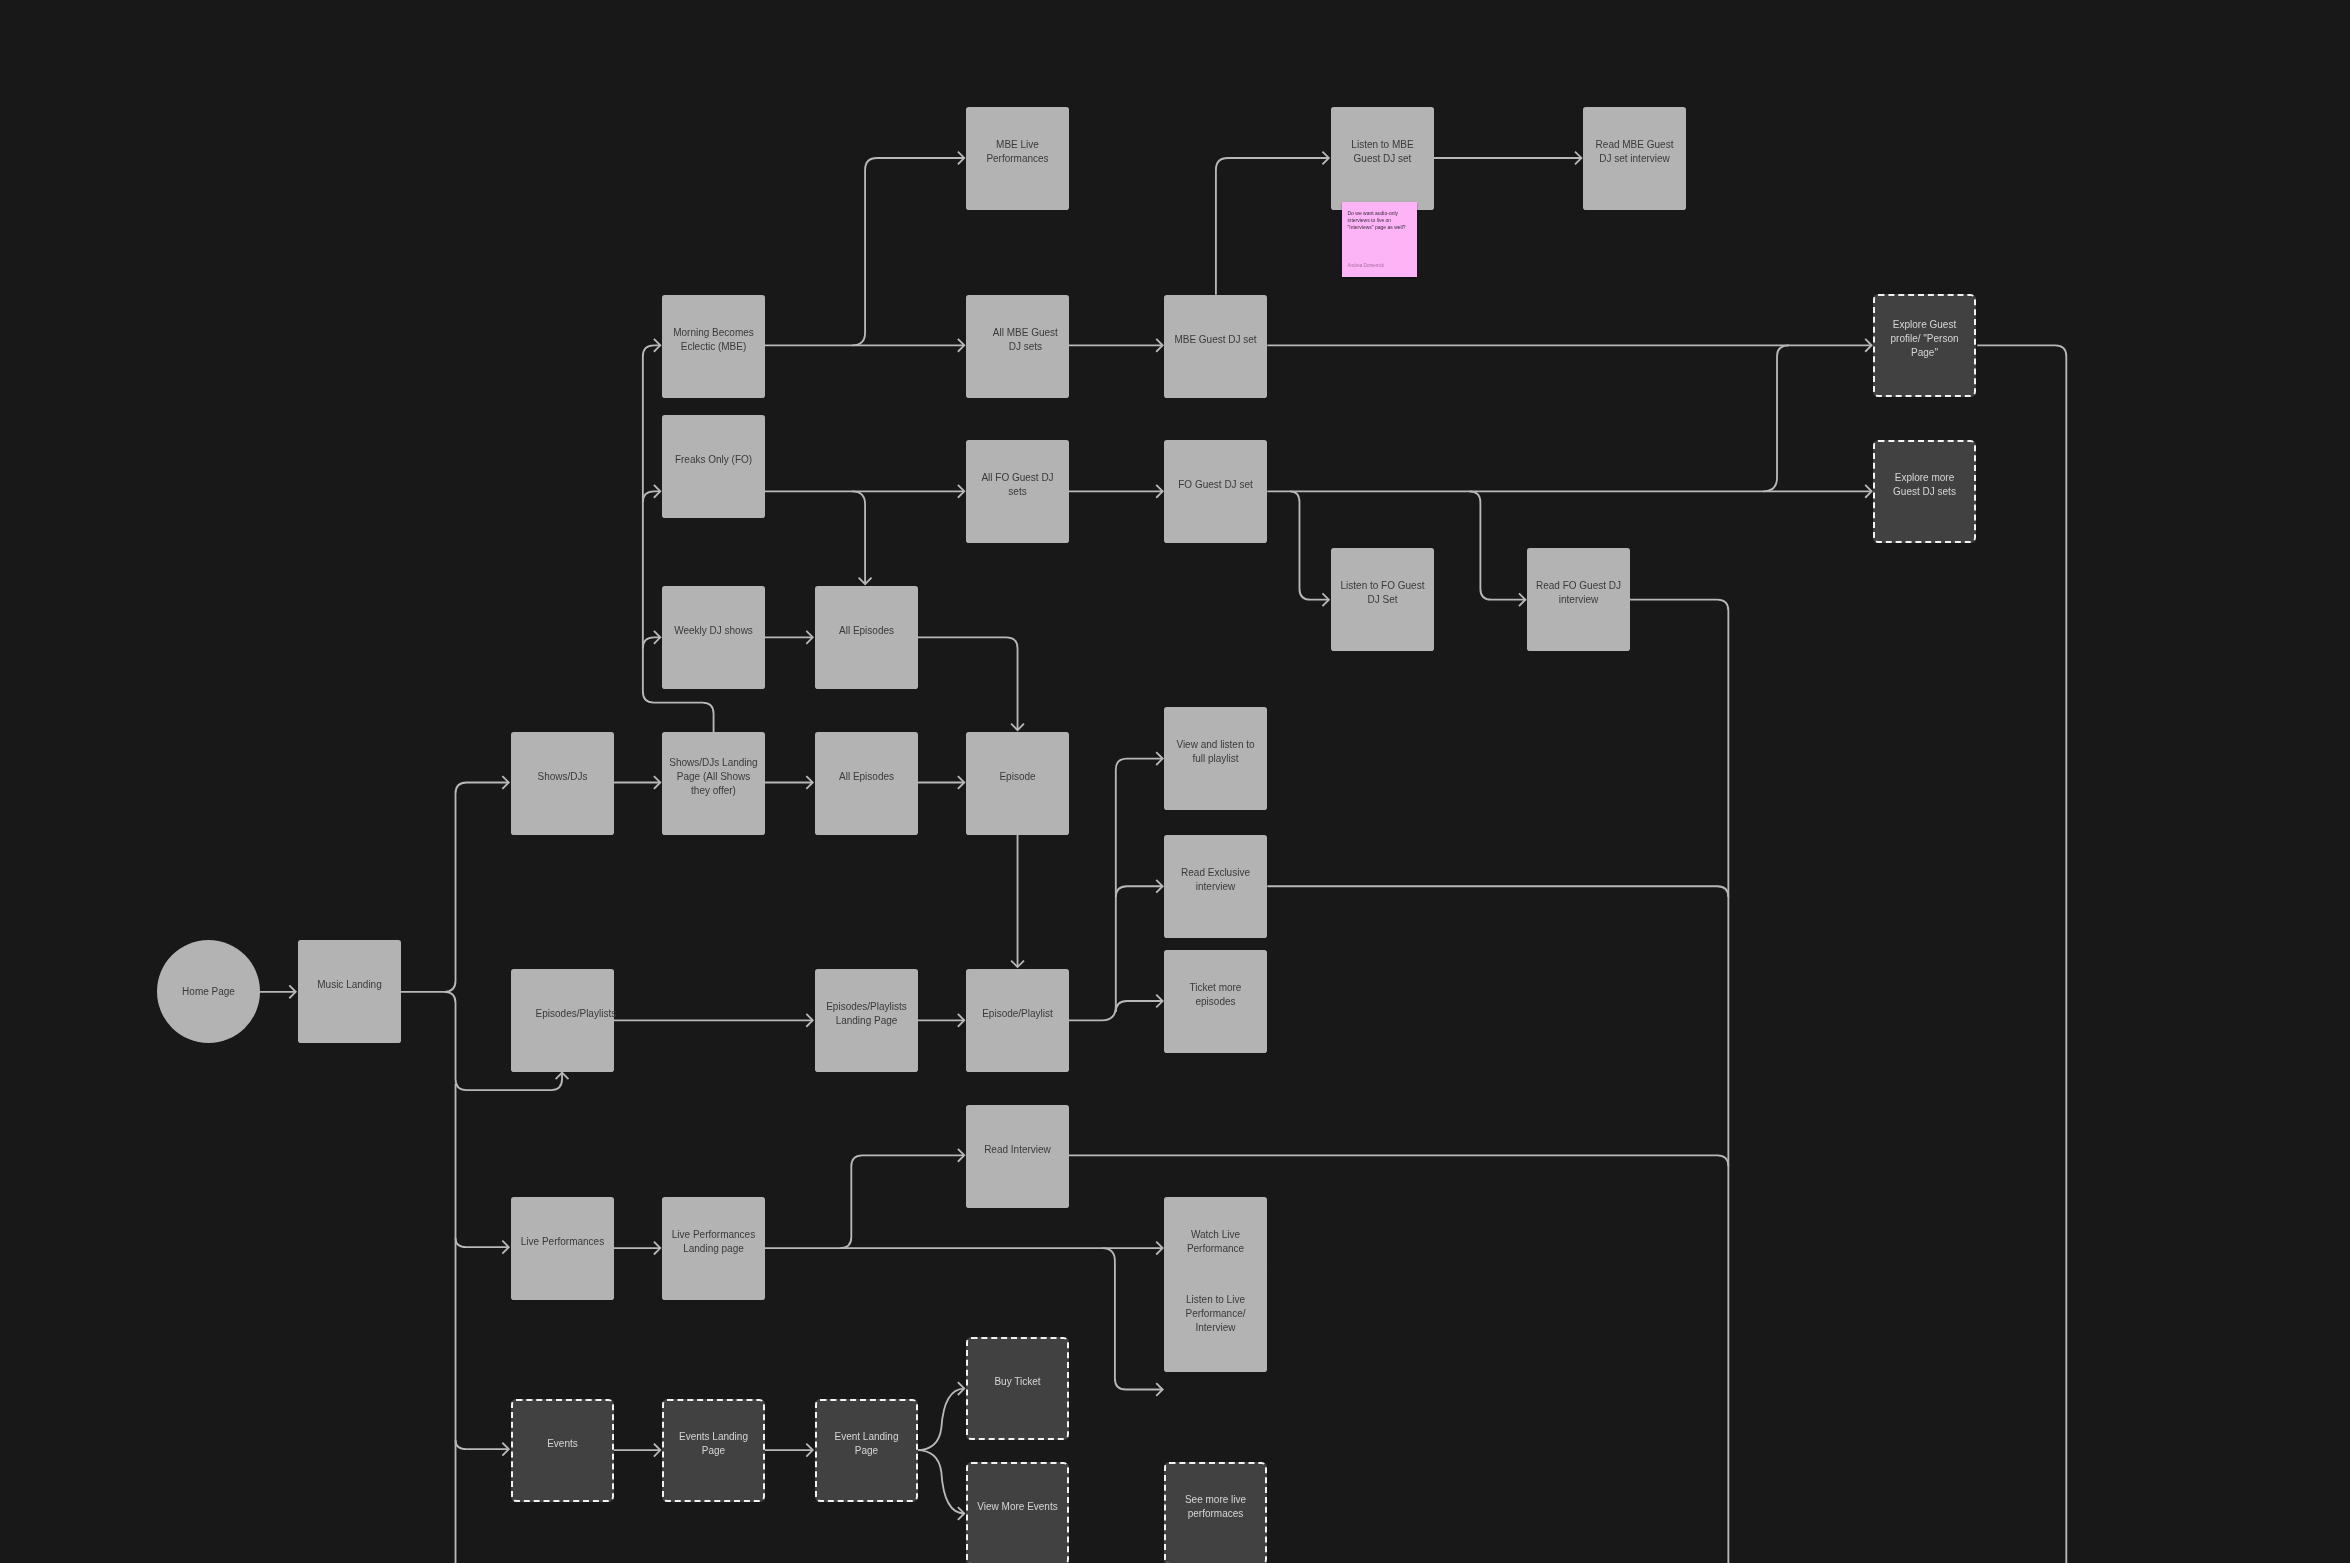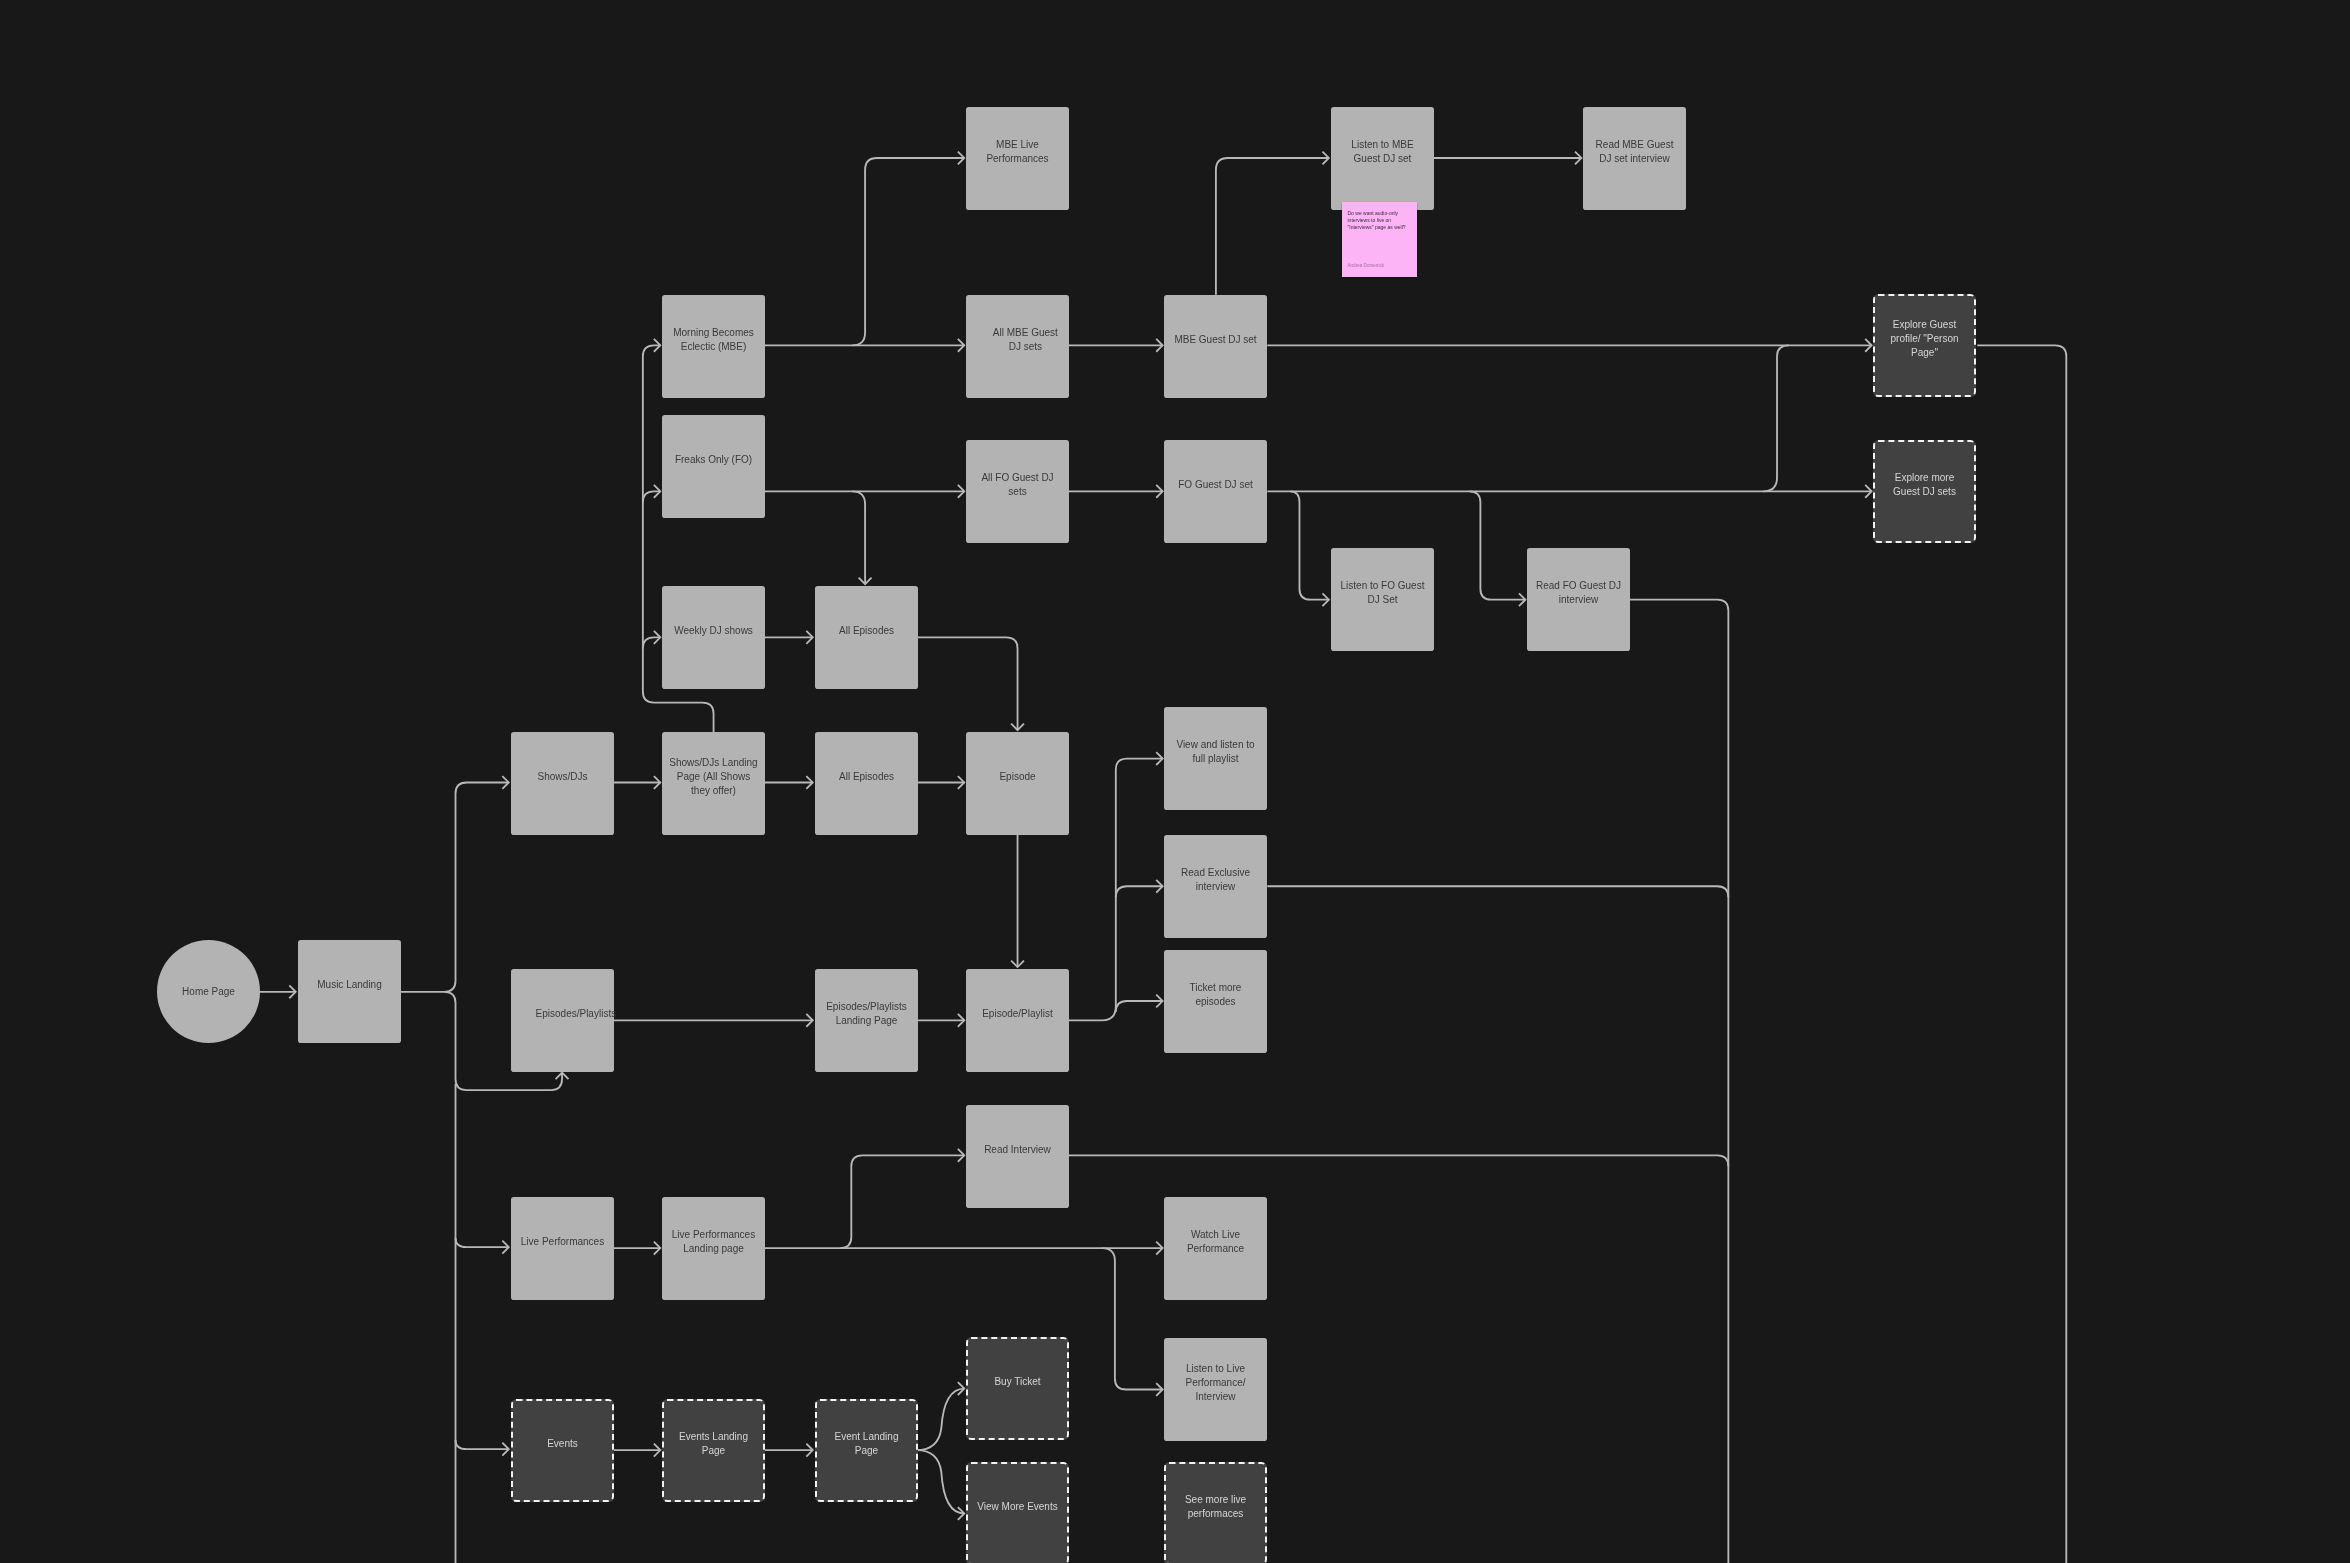--- a/index.html
+++ b/index.html
@@ -213,21 +213,21 @@
       </div>
       <div class="node" style="left: 511px; top: 1197px;">
         <span class="label">Live Performances</span>
       </div>
       <div class="node" style="left: 662px; top: 1197px;">
         <span class="label">Live Performances Landing page</span>
       </div>
       <div class="node" style="left: 1164px; top: 1197px;">
         <span class="label">Watch Live Performance</span>
       </div>
-      <div class="node" style="left: 1164px; top: 1338px;">
+      <div class="node" style="left: 1164px; top: 1269px;">
         <span class="label">Listen to Live Performance/ Interview</span>
       </div>
       <div class="node dashed" style="left: 511px; top: 1399px;">
         <span class="label">Events</span>
       </div>
       <div class="node dashed" style="left: 662px; top: 1399px;">
         <span class="label">Events Landing Page</span>
       </div>
       <div class="node dashed" style="left: 815px; top: 1399px;">
         <span class="label">Event Landing Page</span>

